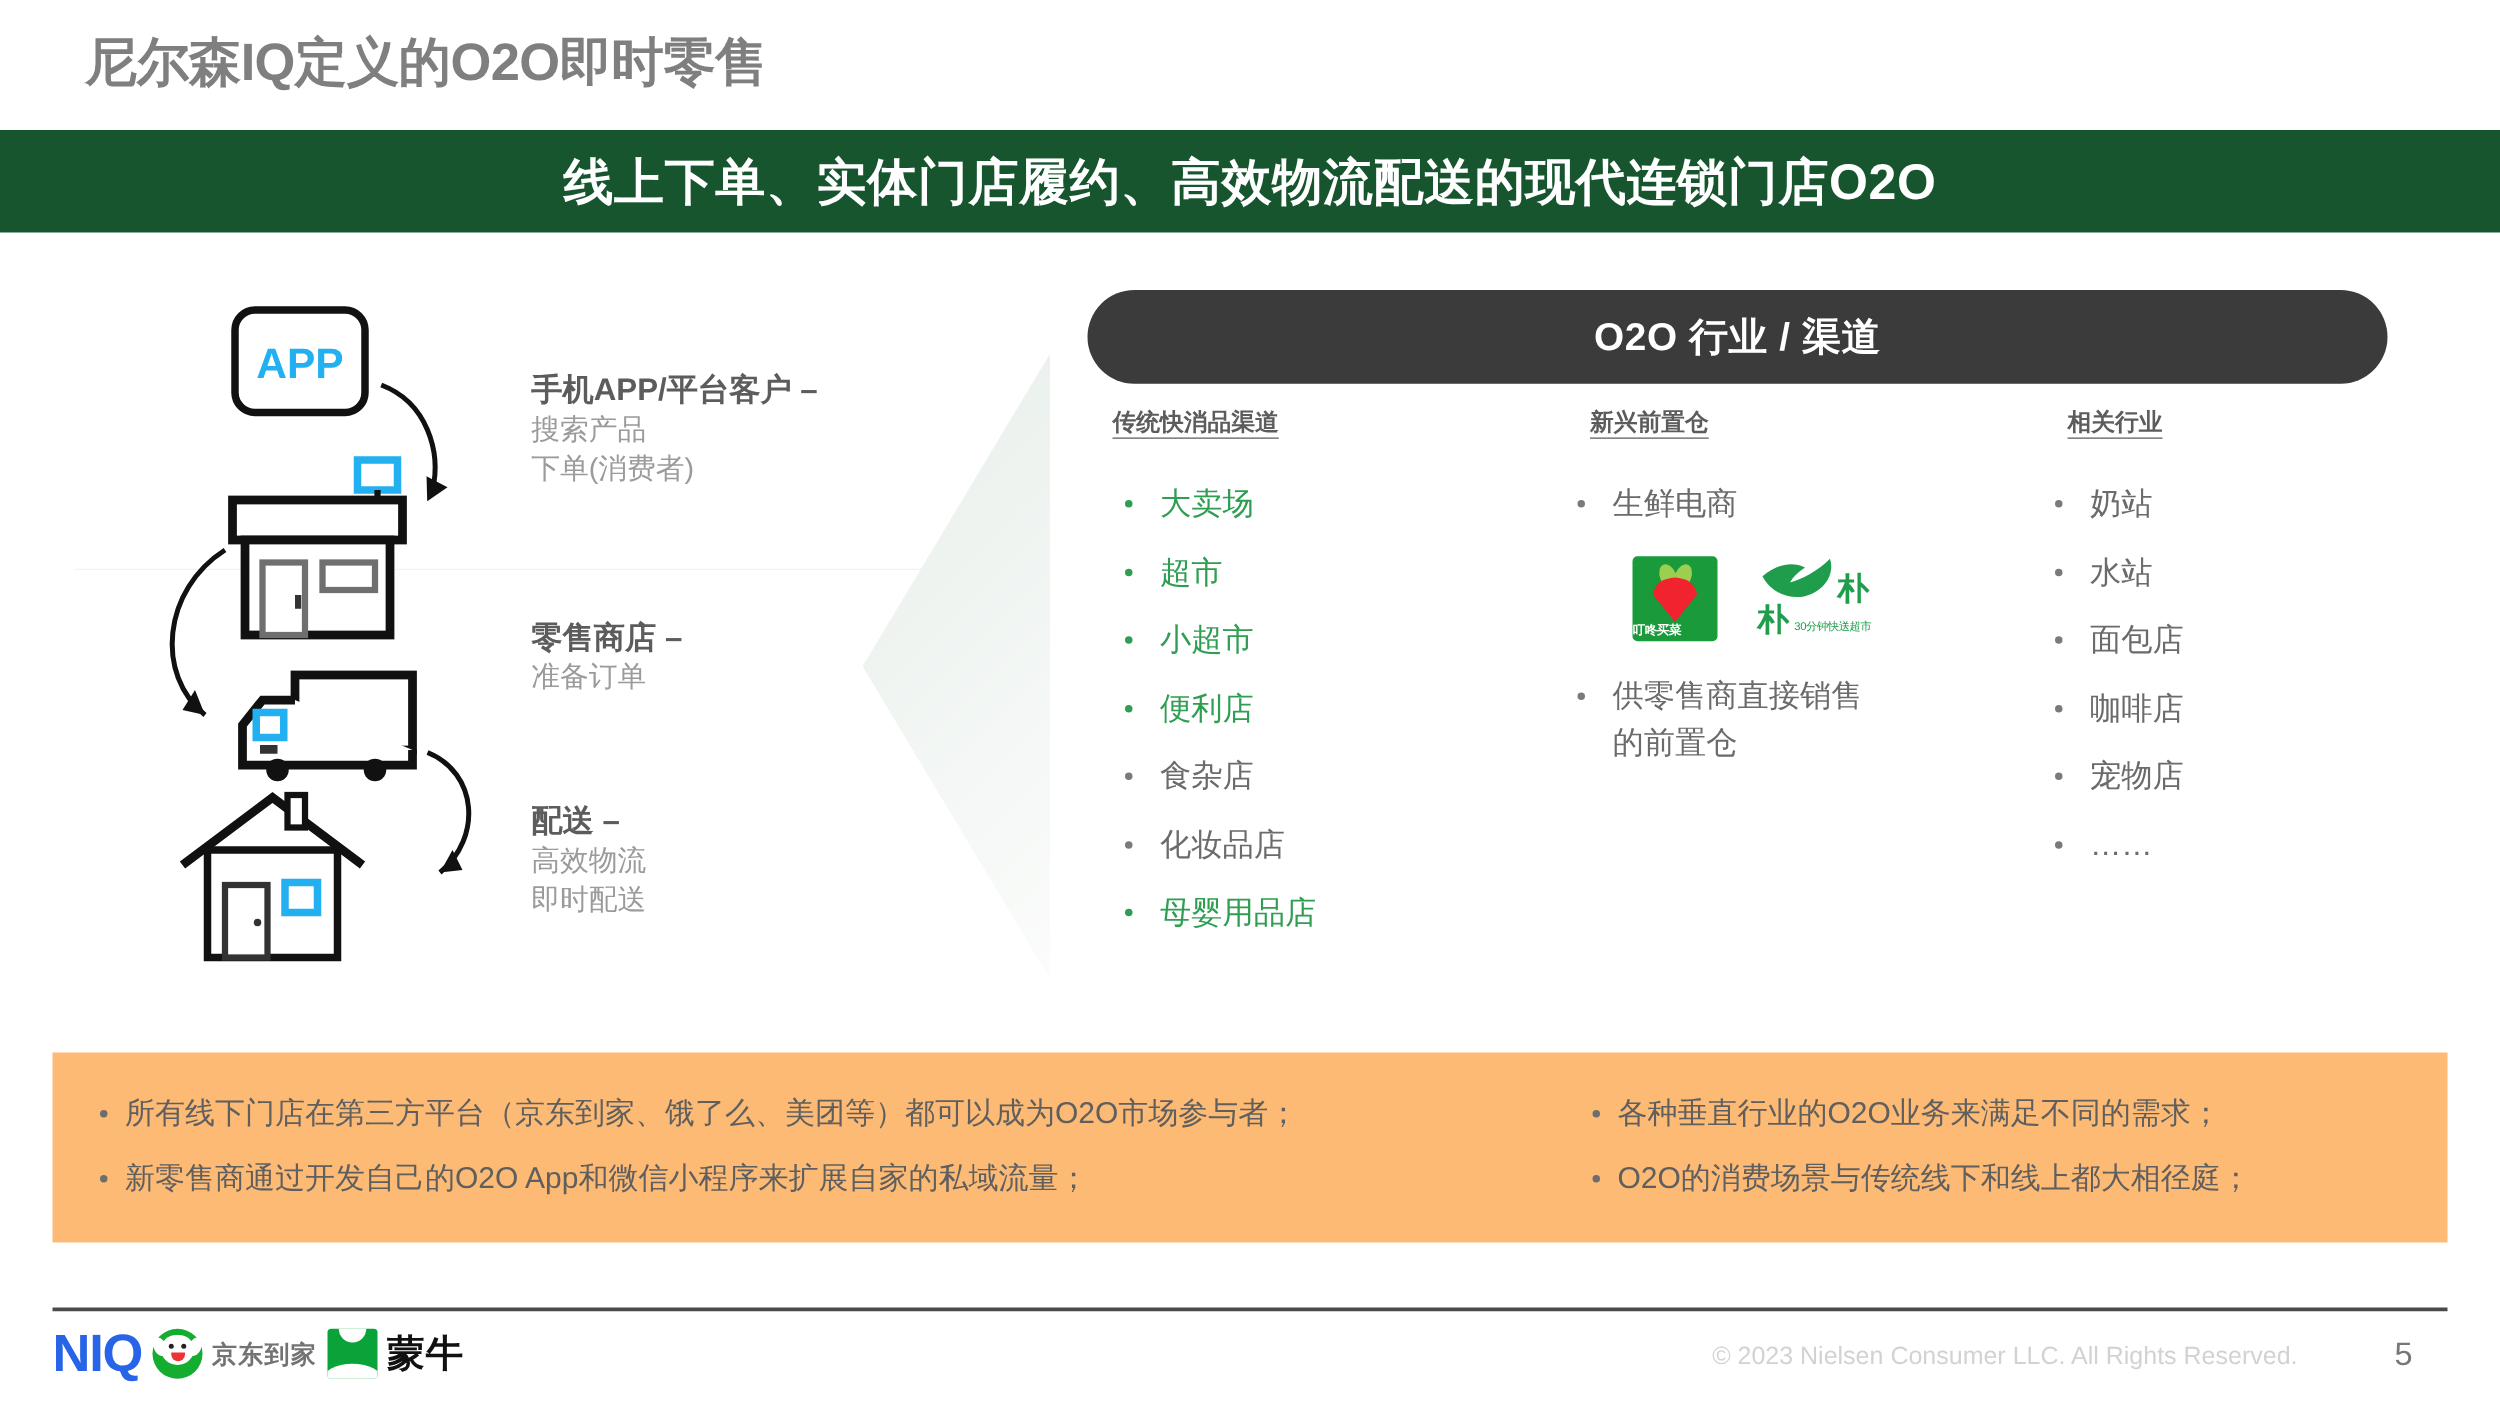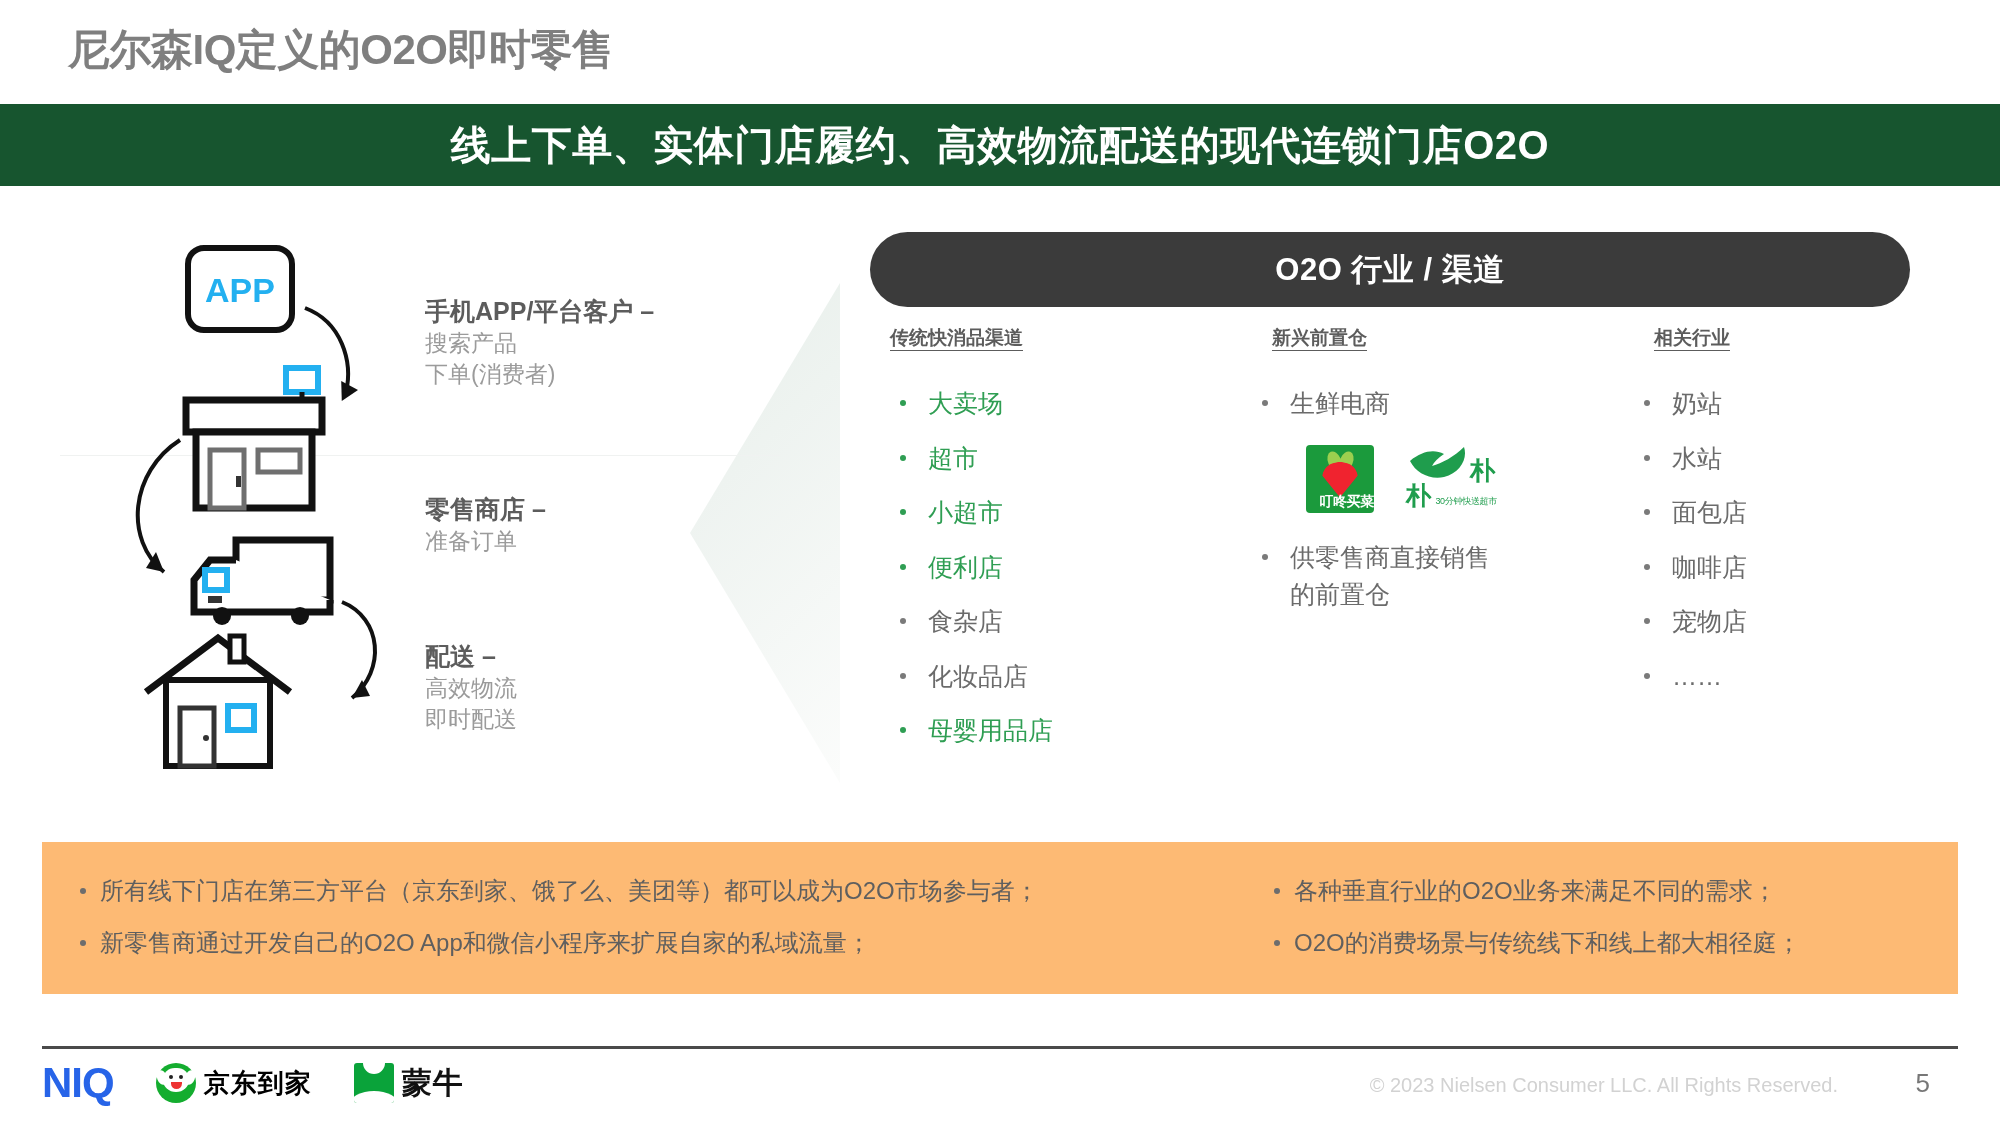--- a/index.html
+++ b/index.html
@@ -96,22 +96,22 @@
   .logo-dingdong .leaf-l,.logo-dingdong .leaf-r{
     position:absolute;width:13px;height:20px;background:#9ccf4f;border-radius:50% 50% 40% 40%;top:6px;
   }
   .logo-dingdong .leaf-l{left:22px;transform:rotate(-22deg);}
   .logo-dingdong .leaf-r{left:34px;transform:rotate(22deg);}
   .logo-dingdong .radish{
     position:absolute;left:16px;top:17px;width:36px;height:36px;background:#f0232f;
     border-radius:50% 50% 55% 55%;clip-path:polygon(50% 100%,0% 38%,10% 10%,50% 0%,90% 10%,100% 38%);
   }
   .logo-dingdong .ddname{
-    position:absolute;bottom:2px;left:0;width:100%;text-align:right;
-    color:#fff;font-size:14px;font-weight:bold;letter-spacing:-.3px;
+    position:absolute;bottom:2px;left:0;width:100%;text-align:left;
+    color:#fff;font-size:10px;font-weight:bold;letter-spacing:-.3px;
   }
   .logo-pupu{width:95px;text-align:center;}
   .logo-pupu .bird{font-size:0;line-height:0;}
   .logo-pupu .pname{
     color:#1f9d4d;font-size:25px;font-weight:bold;line-height:1;margin-top:2px;
   }
   .logo-pupu .ptag{color:#1f9d4d;font-size:9px;margin-top:3px;letter-spacing:-.3px;}
 
   
   .notes{
@@ -121,36 +121,36 @@
   .notes-col{position:absolute;top:32px;}
   .notes-left{left:38px;width:1200px;}
   .notes-right{left:1232px;width:660px;}
   .note{display:flex;align-items:flex-start;margin-bottom:18px;}
   .note .ndot{width:6px;height:6px;border-radius:50%;background:#6d6d6d;margin:14px 14px 0 0;flex:0 0 auto;}
   .note .ntxt{font-size:24px;color:#5f5f5f;line-height:1.4;white-space:nowrap;}
 
   
   .footer-rule{position:absolute;left:42px;top:1046px;width:1916px;height:3px;background:#4a4a4a;}
   .footer{position:absolute;left:42px;top:1062px;width:1916px;height:60px;}
-  .footer-logos{position:absolute;left:0;top:0;display:flex;align-items:center;gap:42px;}
+  .footer-logos{position:absolute;left:0;top:0;display:flex;align-items:center;gap:8px;}
   .niq{font-size:42px;font-weight:bold;color:#2764e8;letter-spacing:-1px;line-height:1;}
   .jd{display:flex;align-items:center;gap:8px;}
   .jd-dog{
     width:40px;height:40px;border-radius:50%;background:#14ad2f;position:relative;
   }
   .jd-dog .face{
     position:absolute;left:7px;top:5px;width:26px;height:24px;background:#fff;border-radius:50% 50% 55% 55%;
   }
   .jd-dog .ear-l,.jd-dog .ear-r{position:absolute;top:7px;width:10px;height:15px;background:#fff;border-radius:50%;}
   .jd-dog .ear-l{left:1px;transform:rotate(-20deg);}
   .jd-dog .ear-r{right:1px;transform:rotate(20deg);}
   .jd-dog .eye-l,.jd-dog .eye-r{position:absolute;top:12px;width:4px;height:4px;background:#222;border-radius:50%;}
   .jd-dog .eye-l{left:13px;} .jd-dog .eye-r{right:13px;}
   .jd-dog .mouth{position:absolute;left:15px;top:19px;width:11px;height:7px;background:#e33;border-radius:0 0 6px 6px;}
-  .jd-name{color:#000000;font-size:26px;font-weight:bold;letter-spacing:1px;}
+  .jd-name{color:#737373;font-size:20px;font-weight:bold;letter-spacing:1px;}
   .mn{display:flex;align-items:center;gap:8px;}
   .mn-mark{width:40px;height:40px;background:#0aa33a;border-radius:3px;position:relative;overflow:hidden;}
   .mn-mark .cut{position:absolute;left:9px;top:-11px;width:22px;height:22px;background:#fff;border-radius:50%;}
   .mn-mark .base{position:absolute;left:-4px;bottom:-14px;width:48px;height:26px;background:#fff;border-radius:50% 50% 0 0;}
   .mn-name{color:#111;font-size:30px;font-weight:bold;letter-spacing:1px;}
   .copyright{
     position:absolute;right:120px;top:12px;font-size:20px;color:#d2d2d2;white-space:nowrap;
   }
   .page-num{position:absolute;right:28px;top:6px;font-size:26px;color:#777;}
 </style>

